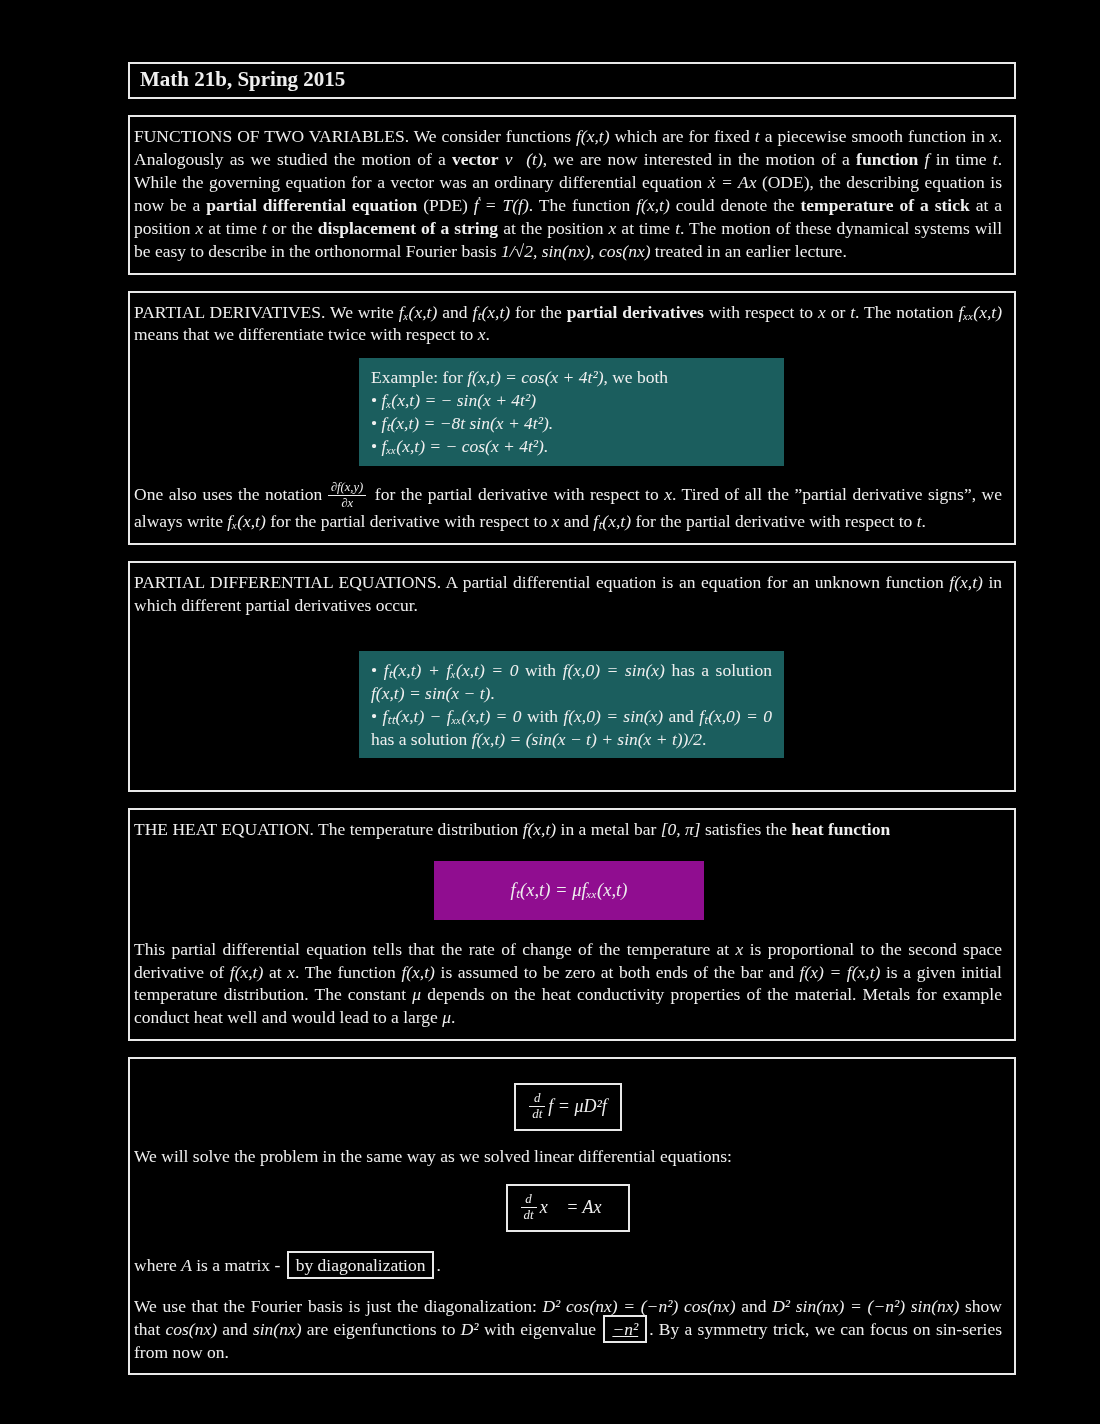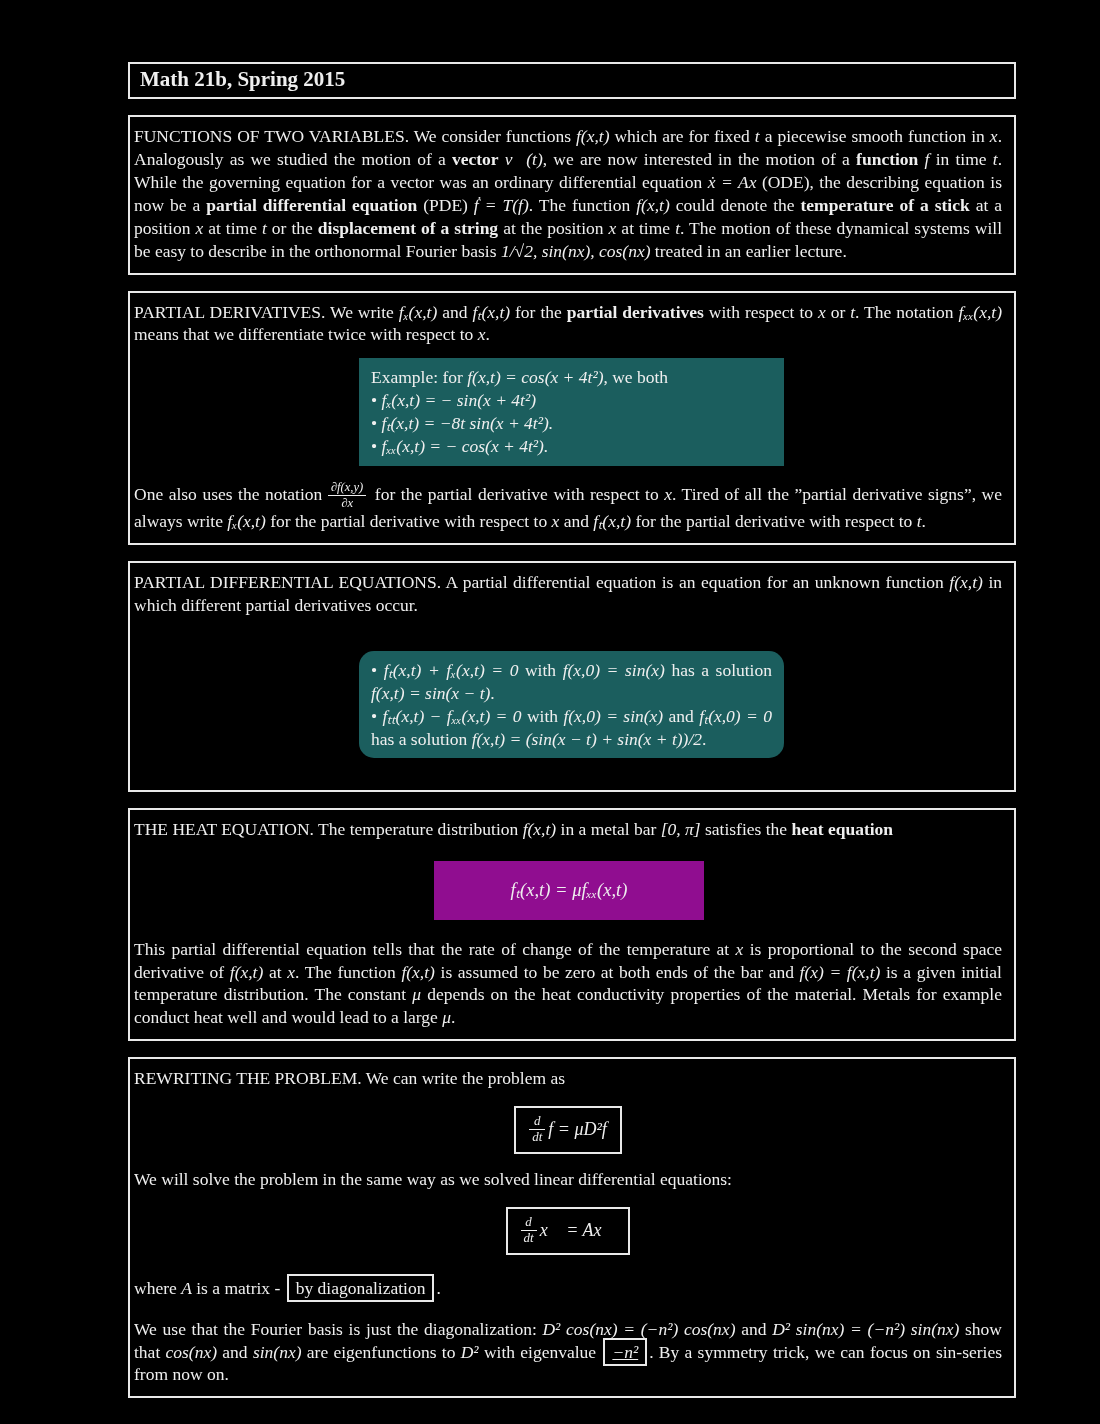--- a/index.html
+++ b/index.html
@@ -30,21 +30,21 @@
   .seg-b{font-weight:bold;}
   .seg-i{font-style:italic;}
   .seg-box{border:2px solid #e9e9e9;padding:2px 7px;margin:0 2px;white-space:nowrap;}
   .seg-ibox{border:2px solid #e9e9e9;padding:2px 7px;margin:0 2px;font-style:italic;white-space:nowrap;text-decoration:underline;}
   .example{
     width:401px;
     padding:8px 12px;
     margin:12px 0 14px 225px;
     text-align:justify;
   }
-  .example--pde{margin:34px 0 22px 225px;border-radius:15px;}
+  .example--pde{margin:34px 0 22px 225px;}
   .example .line{margin:0;}
   .heat-eq{
     width:270px;
     margin:20px 4px 18px 300px;
     padding:17px 0;
     text-align:center;
     font-size:18.5px;
   }
   .eqbox{
     display:table;
@@ -93,27 +93,26 @@
 
   <div class="section">
     <div><span>PARTIAL DIFFERENTIAL EQUATIONS. A partial differential equation is an equation for an unknown function </span><span class="seg-i">f(x,t)</span><span> in which different partial derivatives occur.</span></div>
     <div class="example example--pde" style="background: rgb(27, 94, 94);">
       <div class="line"><span>• </span><span class="seg-i">fₜ(x,t) + fₓ(x,t) = 0</span><span> with </span><span class="seg-i">f(x,0) = sin(x)</span><span> has a solution </span><span class="seg-i">f(x,t) = sin(x − t)</span><span>.</span></div>
       <div class="line"><span>• </span><span class="seg-i">fₜₜ(x,t) − fₓₓ(x,t) = 0</span><span> with </span><span class="seg-i">f(x,0) = sin(x)</span><span> and </span><span class="seg-i">fₜ(x,0) = 0</span><span> has a solution </span><span class="seg-i">f(x,t) = (sin(x − t) + sin(x + t))/2</span><span>.</span></div>
     </div>
   </div>
 
   <div class="section">
-    <div><span>THE HEAT EQUATION. The temperature distribution </span><span class="seg-i">f(x,t)</span><span> in a metal bar </span><span class="seg-i">[0, π]</span><span> satisfies the </span><span class="seg-b">heat equation</span></div>
+    <div><span>THE HEAT EQUATION. The temperature distribution </span><span class="seg-i">f(x,t)</span><span> in a metal bar </span><span class="seg-i">[0, π]</span><span> satisfies the </span><span class="seg-b">heat function</span></div>
     <div class="heat-eq" style="background: rgb(144, 13, 144);"><span class="seg-i">fₜ(x,t) = μfₓₓ(x,t)</span></div>
     <div><span>This partial differential equation tells that the rate of change of the temperature at </span><span class="seg-i">x</span><span> is proportional to the second space derivative of </span><span class="seg-i">f(x,t)</span><span> at </span><span class="seg-i">x</span><span>. The function </span><span class="seg-i">f(x,t)</span><span> is assumed to be zero at both ends of the bar and </span><span class="seg-i">f(x) = f(x,t)</span><span> is a given initial temperature distribution. The constant </span><span class="seg-i">μ</span><span> depends on the heat conductivity properties of the material. Metals for example conduct heat well and would lead to a large </span><span class="seg-i">μ</span><span>.</span></div>
   </div>
 
   <div class="section">
-    <div><span>REWRITING THE PROBLEM. We can write the problem as</span></div>
     <div class="eqbox">
         <span class="frac"><span class="num">d</span><span class="den">dt</span></span>
         <span class="seg-i">f = μD²f</span>
       </div>
     <div class="plainline"><span>We will solve the problem in the same way as we solved linear differential equations:</span></div>
     <div class="eqbox">
         <span class="frac"><span class="num">d</span><span class="den">dt</span></span>
         <span class="seg-i">x⃗ = Ax⃗</span>
       </div>
     <div class="whereline"><span>where </span><span class="seg-i">A</span><span> is a matrix - </span><span class="seg-box">by diagonalization</span><span>.</span></div>

